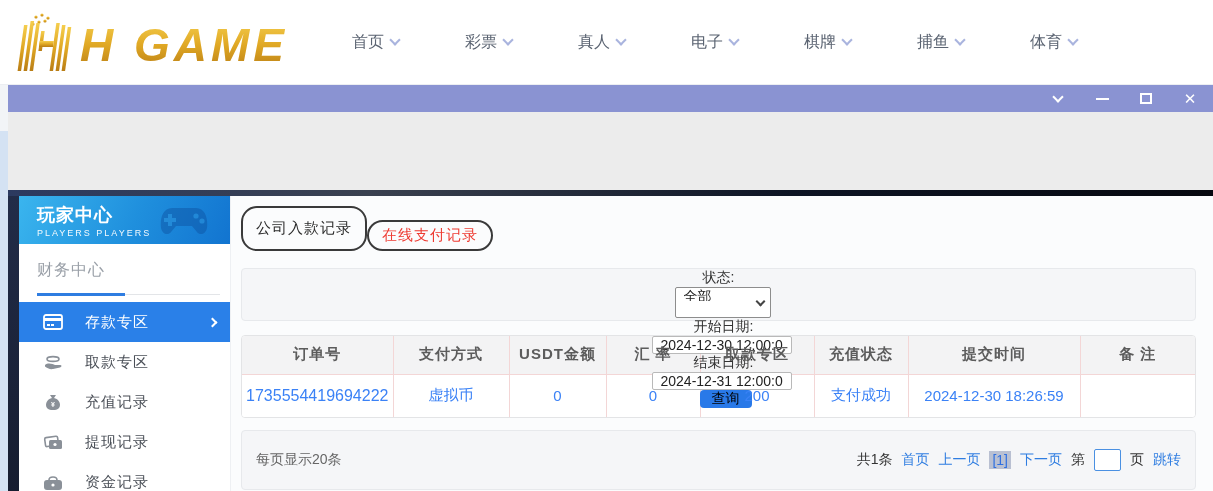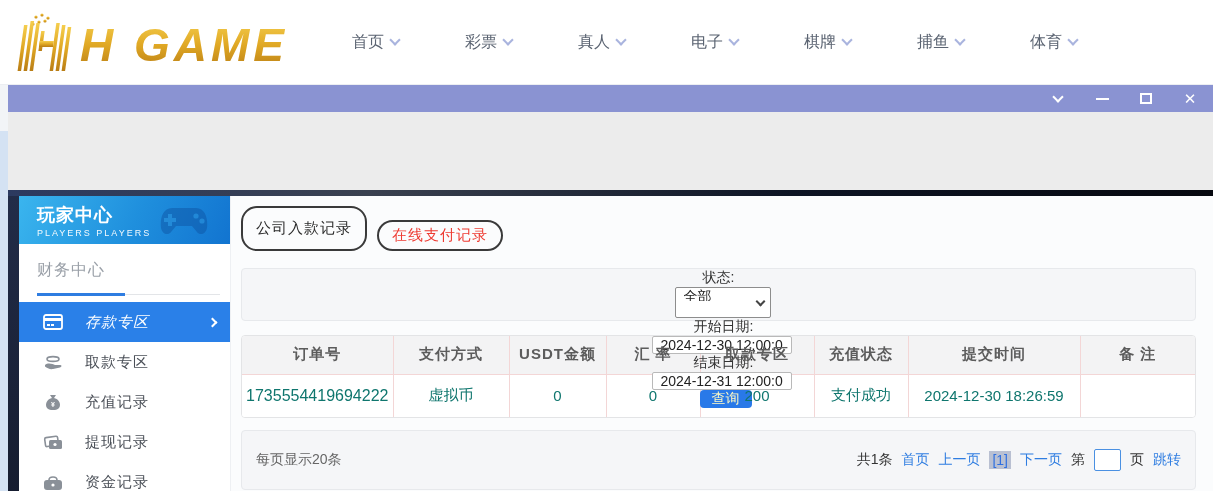--- a/index.html
+++ b/index.html
@@ -39,45 +39,45 @@
   .gamepad { position:absolute; right:10px; top:6px; opacity:.55; }
   .side-section { padding:16px 0 0 18px; }
   .side-section-label { font-size:16px; color:#9aa0a8; letter-spacing:1px; }
   .side-underline { margin-top:12px; height:3px; display:flex; }
   .side-underline .blue { width:88px; height:3px; background:#2f7de1; }
   .side-underline .gray { flex:1; height:1px; background:#e3e5e8; margin-top:1px; margin-right:10px; }
   .side-menu { margin-top:6px; }
   .menu-item { height:40px; display:flex; align-items:center; padding:0 14px 0 24px; cursor:pointer; color:#4a4f57; }
   .menu-item .mi-icon { width:20px; height:20px; margin-right:22px; display:inline-flex; align-items:center; justify-content:center; }
   .menu-item .mi-label { font-size:15px; letter-spacing:1px; }
-  .menu-item.active { background:#2a80e8; color:#fff;font-style:italic; }
+  .menu-item.active { background:#2a80e8; color:#fff; }
   .menu-item.active .mi-label { color:#fff; }
   .mi-arrow { margin-left:auto; width:7px; height:7px; border-right:2px solid #fff; border-top:2px solid #fff; transform:rotate(45deg); display:none; }
   .menu-item.active .mi-arrow { display:block; }
 
   
   .main { flex:1; padding:8px 17px 0 10px; background:#fbfcfd; min-width:0; }
-  .tabs-row { display:flex; gap:10px; margin-top:2px; }
+  .tabs-row { display:flex; margin-top:2px; }
   .tab-pill { border:2px solid #3a3a3a; border-radius:16px; padding:4px 13px; font-size:15px; background:#fbfcfd; color:#2b2b2b; cursor:pointer; letter-spacing:1px; }
   .tab-pill.red { color:#ee3b32;margin-top:14px; }
 
   .filter-panel { margin-top:17px; height:53px; background:#f5f6f8; border:1px solid #e7e9ec; border-radius:4px; display:flex; align-items:center; padding:0 13px;flex-direction:column; }
   .f-label { font-size:14px; color:#333; white-space:nowrap; }
   .select-box { position:relative; margin-left:8px; }
   .select-box select { appearance:none; -webkit-appearance:none; width:96px; height:31px; border:1px solid #8d8d8d; border-radius:2px; background:#fff; font-size:14px; padding:0 20px 16px 8px; color:#222; font-family:inherit; }
   .select-box .sel-chev { position:absolute; right:7px; top:11px; width:7px; height:7px; border-right:2px solid #444; border-bottom:2px solid #444; transform:rotate(45deg); pointer-events:none; }
   .filter-panel .f-label.ml { margin-left:10px; }
   .date-input { margin-left:6px; width:140px; height:31px; border:1px solid #b9b9b9; border-radius:2px; background:#fff; font-size:14px; color:#222; padding:0 8px; font-family:inherit; }
-  .search-btn { margin-left:14px; width:52px; height:33px; background:#2979e8; color:#fef9c3; border:none; border-radius:4px; font-size:14px; cursor:pointer; font-family:inherit; }
+  .search-btn { margin-left:14px; width:52px; height:33px; background:#2979e8; color:#000000; border:none; border-radius:4px; font-size:14px; cursor:pointer; font-family:inherit; }
 
   .table-wrap { margin-top:14px; border:1px solid #e3e4e6; border-radius:4px; overflow:hidden; background:#fff; }
   table { width:100%; border-collapse:collapse; table-layout:fixed; }
   thead th { height:38px; background:#f3f3f4; color:#5c5c5c; font-size:15px; font-weight:bold; border-left:1px solid #f3d6d6; border-bottom:1px solid #f3d6d6; letter-spacing:1px; }
   thead th:first-child { border-left:none; }
-  tbody td { height:43px; background:#fff; color:#0f766e; font-size:15px; text-align:center; border-left:1px solid #f3d6d6; overflow:hidden; white-space:nowrap; }
+  tbody td { height:43px; background:#fff; color:#3b82f6; font-size:15px; text-align:center; border-left:1px solid #f3d6d6; overflow:hidden; white-space:nowrap; }
   tbody td:first-child { border-left:none; font-size:16px; padding:0 1px; }
 
   .pager-panel { margin-top:12px; height:60px; background:#f5f6f8; border:1px solid #e7e9ec; border-radius:4px; display:flex; align-items:center; justify-content:space-between; padding:0 14px; }
   .per-page { font-size:14px; color:#666; }
   .pager-right { display:flex; align-items:center; gap:9px; font-size:14px; }
   .pg-total { color:#333; }
   .pg-link { color:#2f7de1; cursor:pointer; }
   .pg-current { color:#2f6fe0; background:#b9c0d2; padding:1px 3px; cursor:default; }
   .pg-text { color:#333; }
   .pg-input { width:27px; height:22px; border:1px solid #4a90e2; border-radius:2px; background:#fff; font-size:13px; text-align:center; font-family:inherit; }

